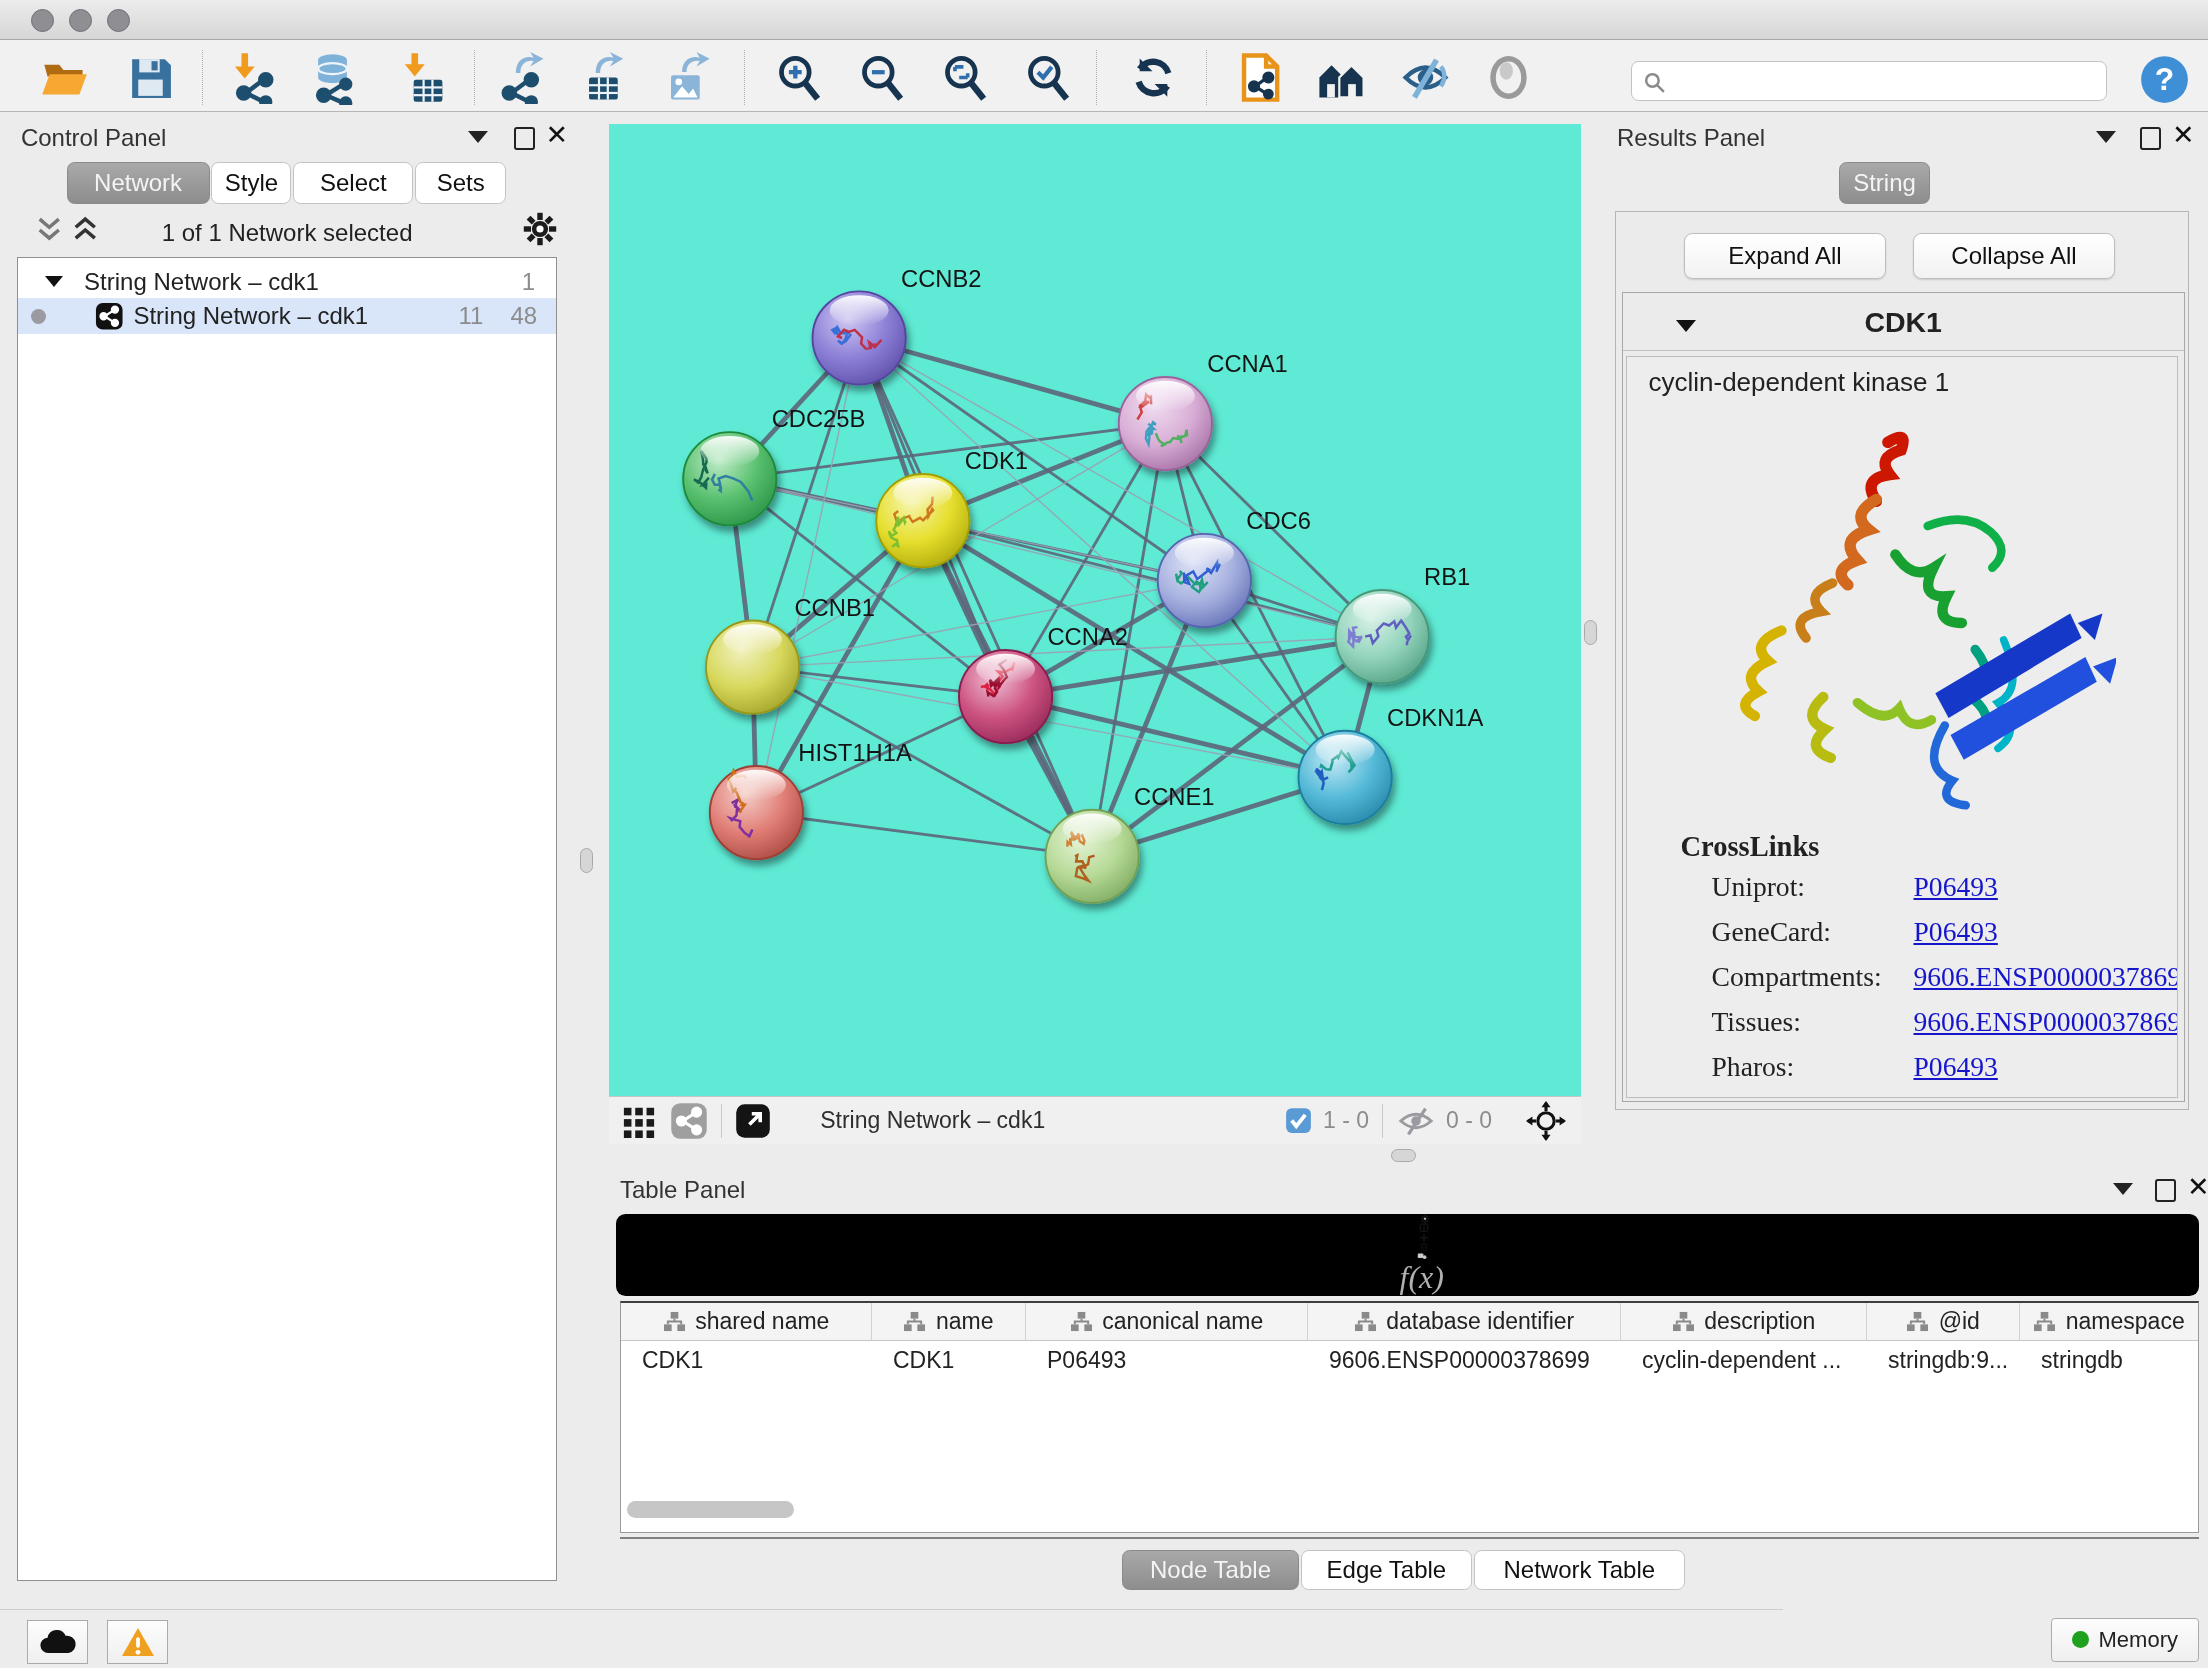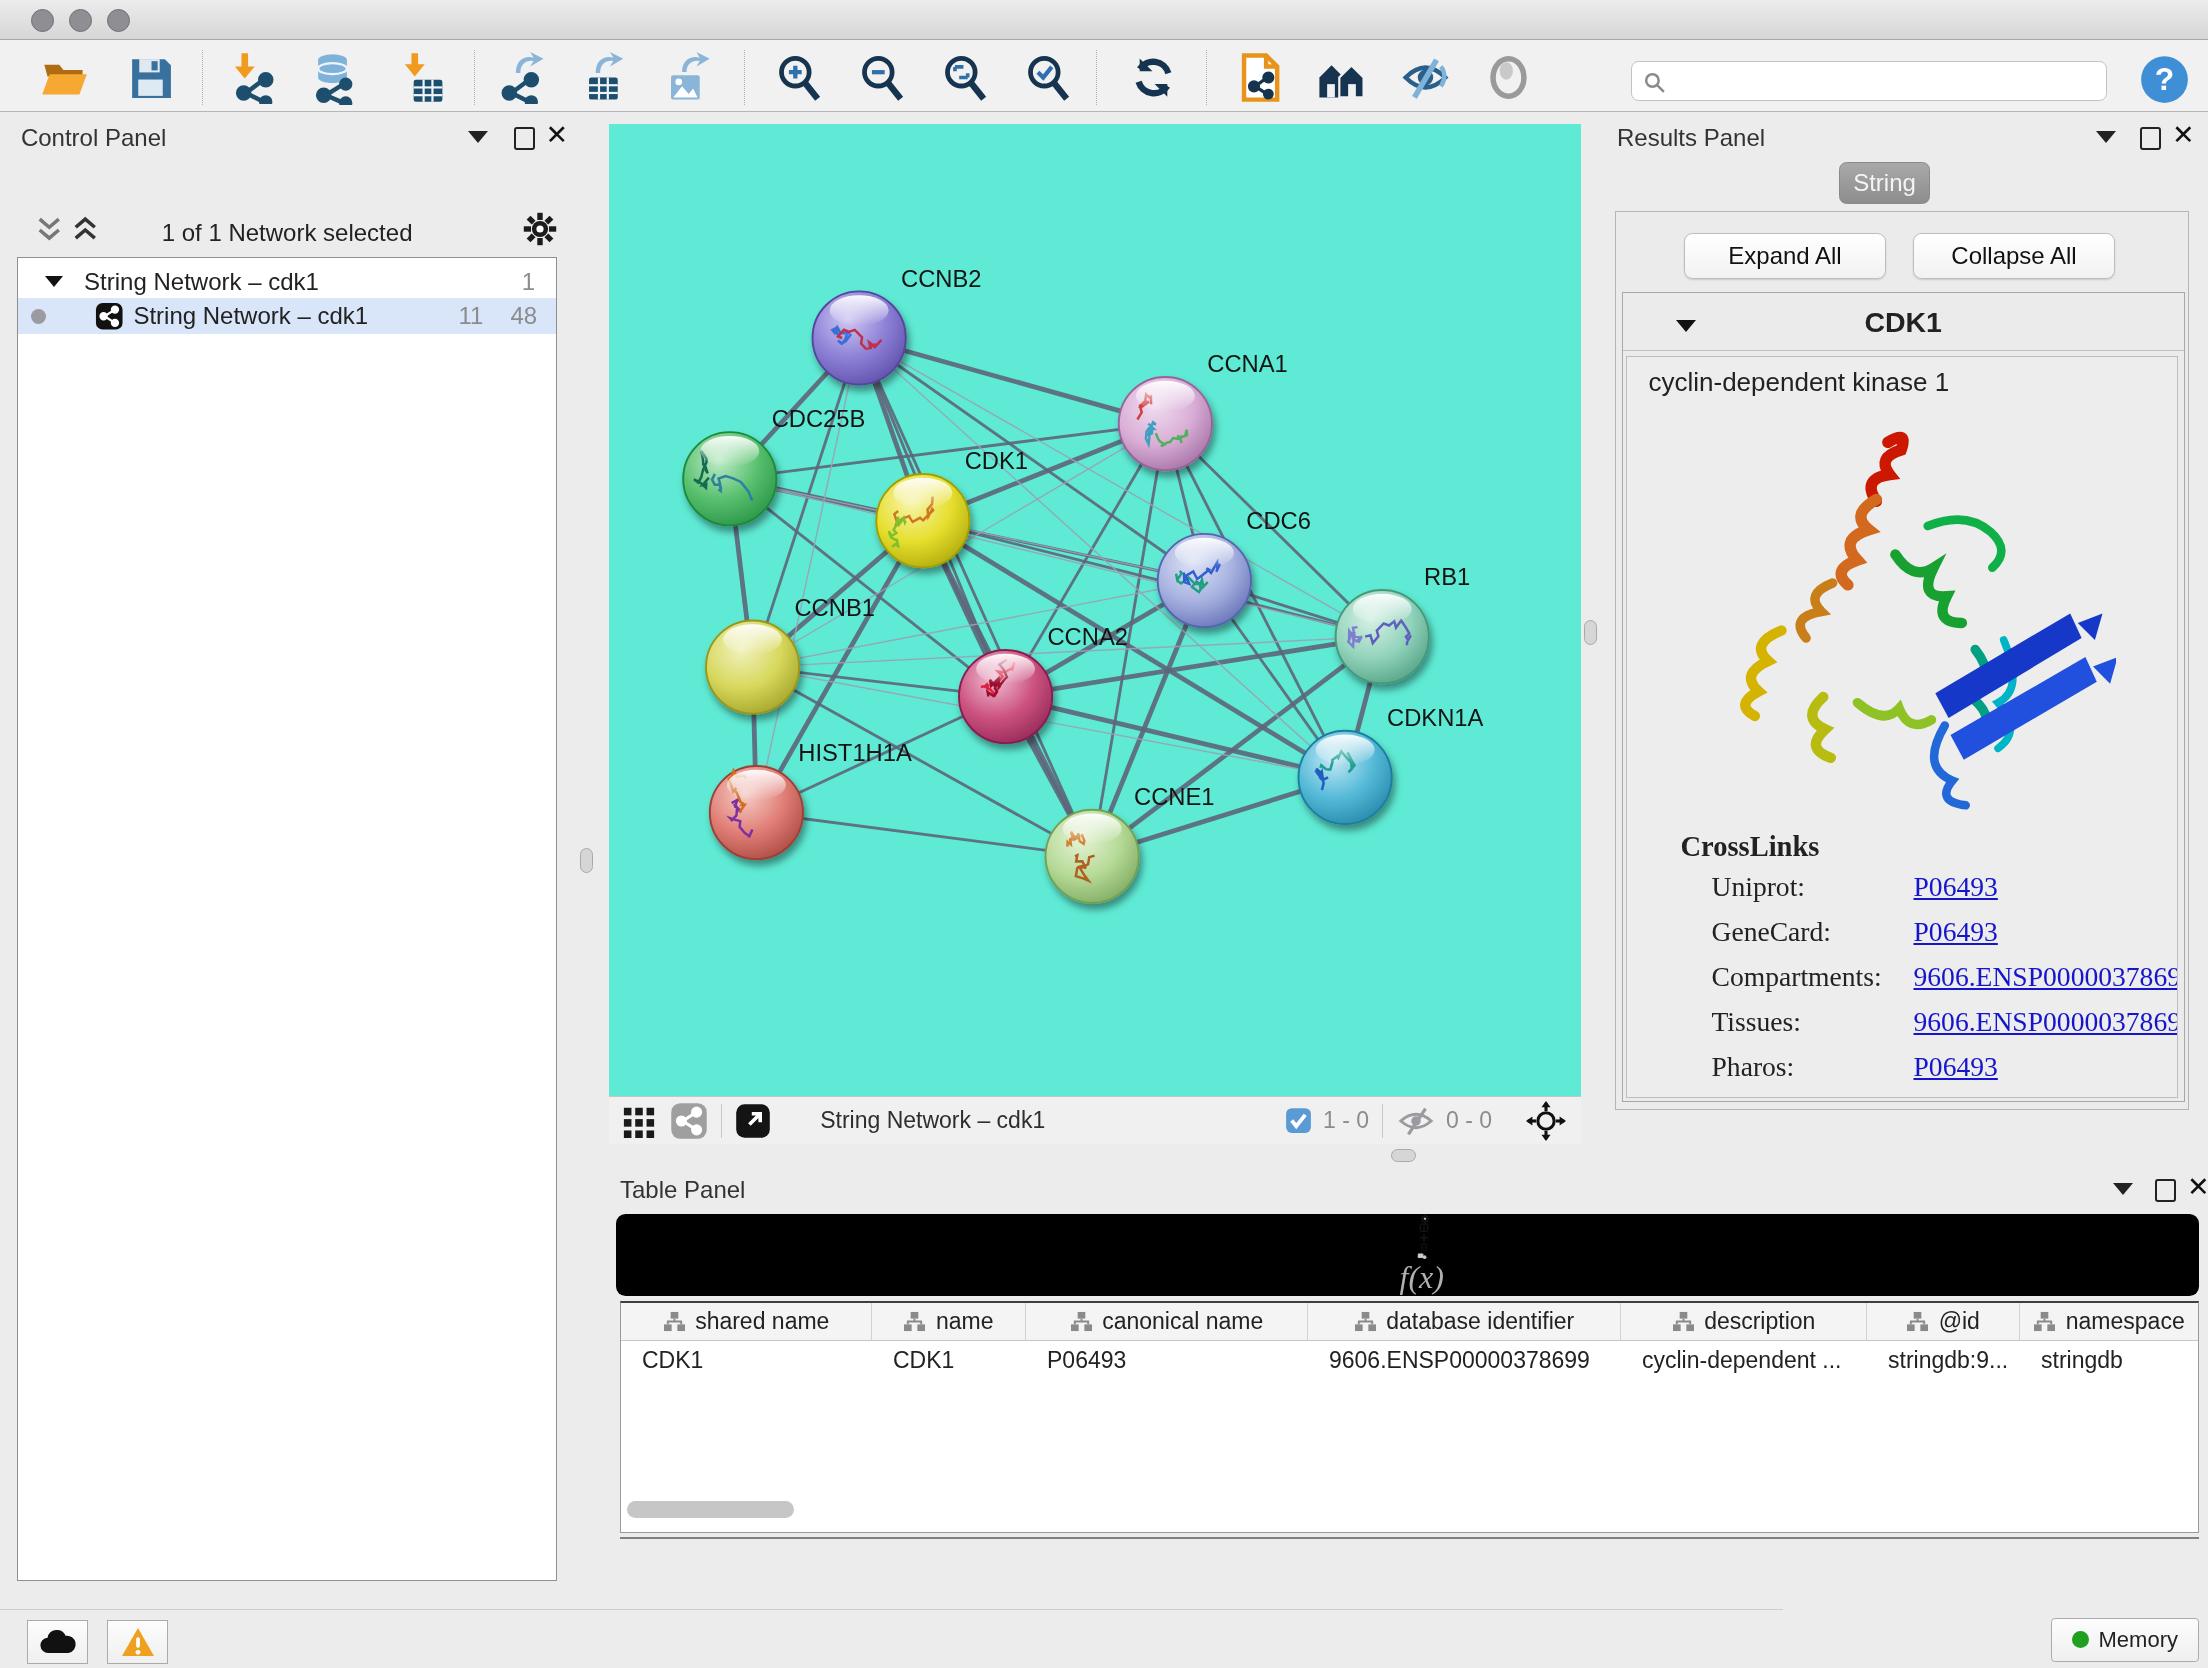--- a/index.html
+++ b/index.html
@@ -274,20 +274,23 @@
     </svg>
   </div>
 </div>
 
 <div class="abs control-panel">
   <span class="abs panel-title" style="left:13.3px;top:7.6px">Control Panel</span>
   <div class="abs ph-caret" style="left:460px;top:15px"></div>
   <div class="abs ph-float" style="left:506px;top:10.5px"></div>
   <span class="abs ph-close" style="left:538px;top:7.6px">✕</span>
 
+  <div class="abs" style="left:59px;top:46px">
+    <span class="tab sel" style="width:143px">Network</span><span class="tab" style="width:80px">Style</span><span class="tab" style="width:120px">Select</span><span class="tab" style="width:91px">Sets</span>
+  </div>
 
   <svg class="abs" style="left:27px;top:99px" width="28.5" height="30" viewBox="0 0 20 22">
     <path d="M3 3 l7 6 7-6 M3 11 l7 6 7-6" fill="none" stroke="#777" stroke-width="2.6"></path>
   </svg>
   <svg class="abs" style="left:63px;top:99px" width="28.5" height="30" viewBox="0 0 20 22">
     <path d="M3 9 l7-6 7 6 M3 17 l7-6 7 6" fill="none" stroke="#333" stroke-width="2.6"></path>
   </svg>
   <span class="abs" style="left:0;top:103px;width:559px;text-align:center;font-size:24px">1 of 1 Network selected</span>
   <svg class="abs" style="left:514px;top:95px" width="36" height="36" viewBox="0 0 40 40">
     <g fill="#1c1c1c">
@@ -799,20 +802,23 @@
       <div class="td">P06493</div>
       <div class="td">9606.ENSP00000378699</div>
       <div class="td">cyclin-dependent ...</div>
       <div class="td">stringdb:9...</div>
       <div class="td">stringdb</div>
     </div>
     <div class="abs" style="left:5.7px;top:198px;width:167px;height:17px;border-radius:8.6px;background:#c6c6c6"></div>
   </div>
   <div class="abs bot-border" style="top:369px"></div>
 
+  <div class="abs" style="left:525px;top:382px">
+    <span class="tab sel" style="width:177px;height:40px">Node Table</span><span class="tab" style="width:171px;height:40px">Edge Table</span><span class="tab" style="width:211px;height:40px">Network Table</span>
+  </div>
 </div>
 
 <div class="abs statusbar">
   <div class="abs sq-btn" style="left:27px;top:9.5px">
     <svg width="38" height="27" viewBox="0 0 40 28">
       <path d="M10 26 a8 8 0 0 1 -1-16 a10 10 0 0 1 19-2 a7 7 0 0 1 3 18 Z" fill="#111"></path>
     </svg>
   </div>
   <div class="abs sq-btn" style="left:107px;top:9.5px">
     <svg width="36" height="32" viewBox="0 0 38 34">

